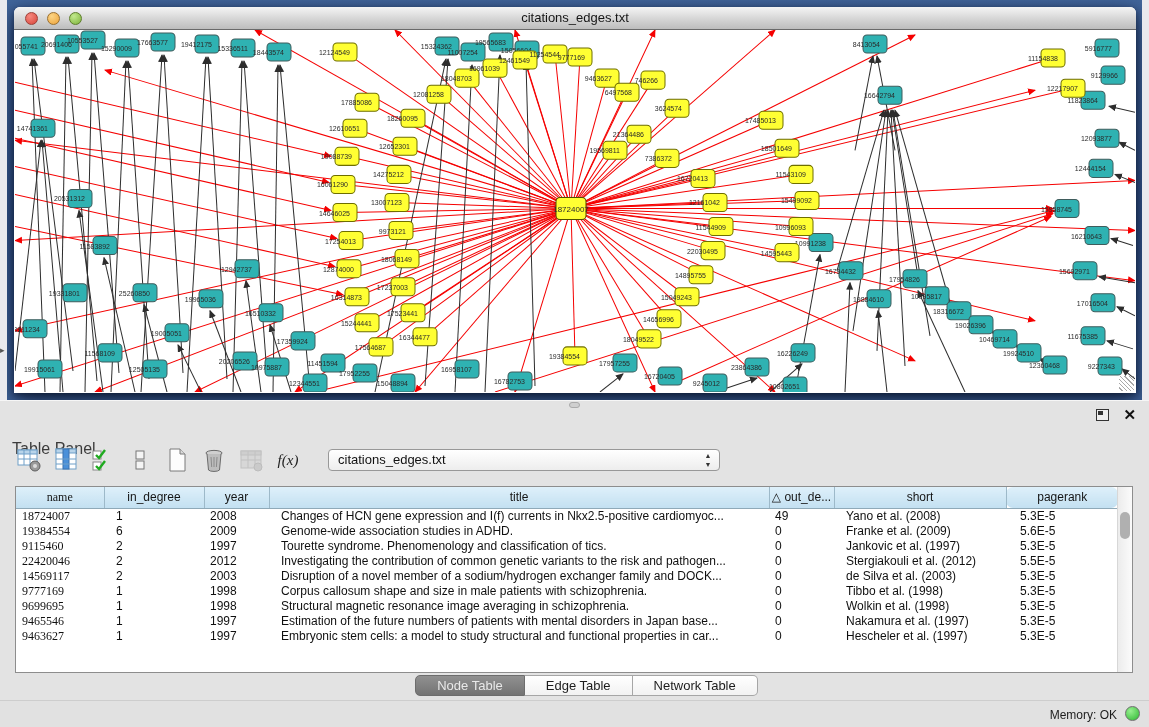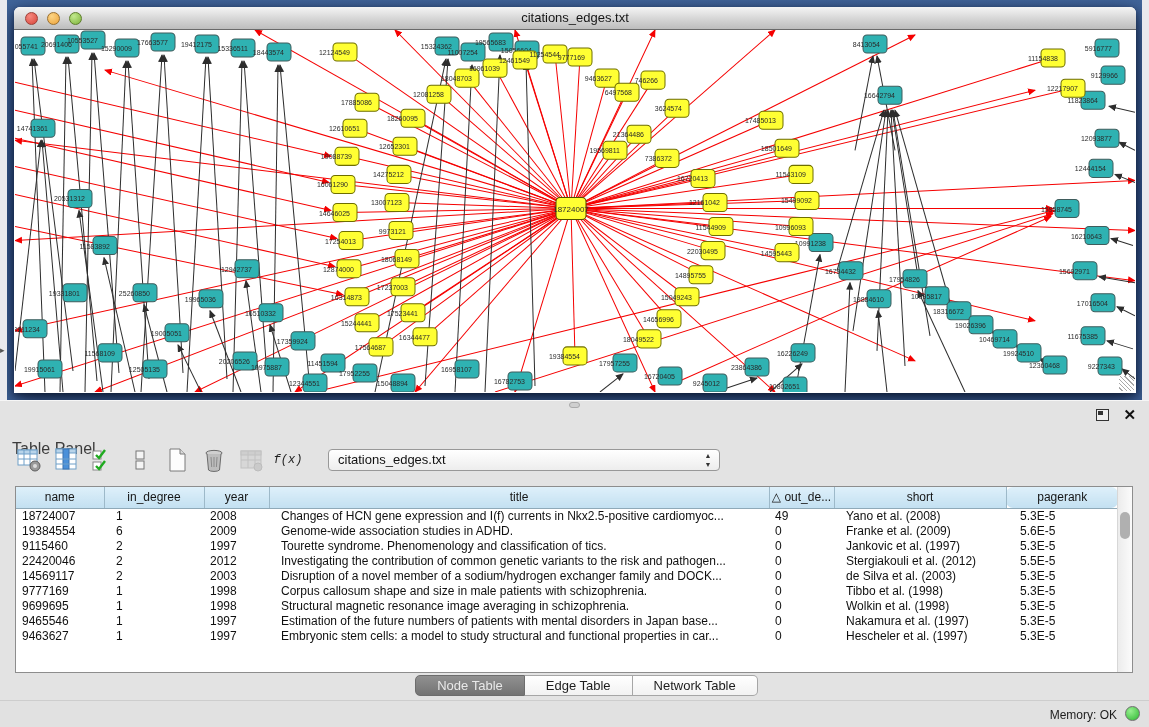--- a/index.html
+++ b/index.html
@@ -34,30 +34,30 @@
   .table-panel { position:absolute; left:0; top:400px; width:1149px; height:300px; background:#e3e3e3; border-top:1px solid #f6f6f6; }
   .panel-header { position:relative; height:30px; }
   .panel-grip { position:absolute; left:569px; top:1px; width:11px; height:6px; border-radius:3px; background:#cfcfcf; border:1px solid #aaa; }
   .panel-title { position:absolute; left:12px; top:7px; font-size:16px; color:#3c3c3c;margin-top:32px; }
   .float-btn { position:absolute; right:40px; top:8px; width:13px; height:12px; border:1px solid #333; background:#eee; }
   .float-btn::after { content:""; position:absolute; left:1px; top:1px; width:5px; height:4px; background:#333; }
   .close-btn { position:absolute; right:13px; top:5px; font-size:15px; font-weight:bold; color:#111; line-height:18px; cursor:default; }
 
   .toolbar { position:absolute; left:16px; top:44px; height:30px; display:flex; align-items:center; gap:11px; }
   .tb-btn { width:26px; height:26px; display:flex; align-items:center; justify-content:center; }
-  .fx { font-family:Liberation Mono, monospace; font-style:italic; font-size:12px; color:#222; }
+  .fx { font-family:Liberation Serif, serif; font-style:italic; font-size:15px; color:#222; }
   .combo { position:relative; width:392px; height:22px; margin-left:16px; border:1px solid #989898; border-radius:4px;
            background:linear-gradient(#ffffff,#ededed); font-size:13px; color:#111; line-height:20px; padding:0 26px 0 9px; }
   .combo .stepper { position:absolute; right:5px; top:1px; width:12px; height:19px; font-size:7px; line-height:9px;
                     text-align:center; color:#333; }
 
   .table-wrap { position:absolute; left:15px; top:85px; width:1118px; height:187px; background:#fff;
                 border:1px solid #8d8d8d; overflow:hidden; }
   table { border-collapse:collapse; table-layout:fixed; width:1102px; font-size:12px; }
-  th:nth-child(1), td:nth-child(1) { width:88px; }
+  th:nth-child(1), td:nth-child(1) { width:88px;font-family:Liberation Serif, serif; }
   th:nth-child(2), td:nth-child(2) { width:100px; }
   th:nth-child(3), td:nth-child(3) { width:65px; }
   th:nth-child(4), td:nth-child(4) { width:500px; }
   th:nth-child(5), td:nth-child(5) { width:65px; }
   th:nth-child(6), td:nth-child(6) { width:172px; }
   th:nth-child(7), td:nth-child(7) { width:112px;border-radius:7px; }
   thead th { height:21px; font-weight:normal; font-size:12px; color:#151515; text-align:center;
              background:linear-gradient(#def0fa,#c3e0f1); border-right:1px solid #9db9c9; border-bottom:1px solid #8fa9b8; }
   thead th:last-child { border-right:none; }
   tbody td { height:15px; padding:0 2px 0 6px; color:#101010; white-space:nowrap; overflow:hidden; }

